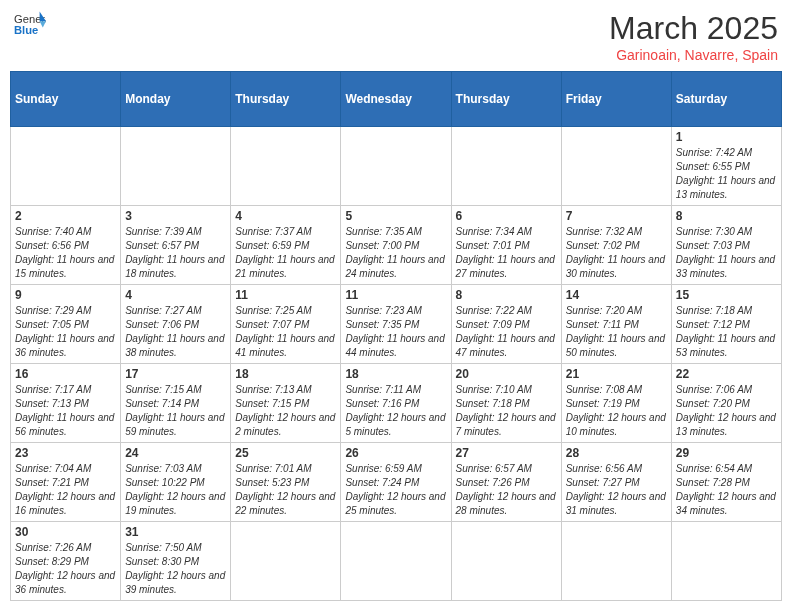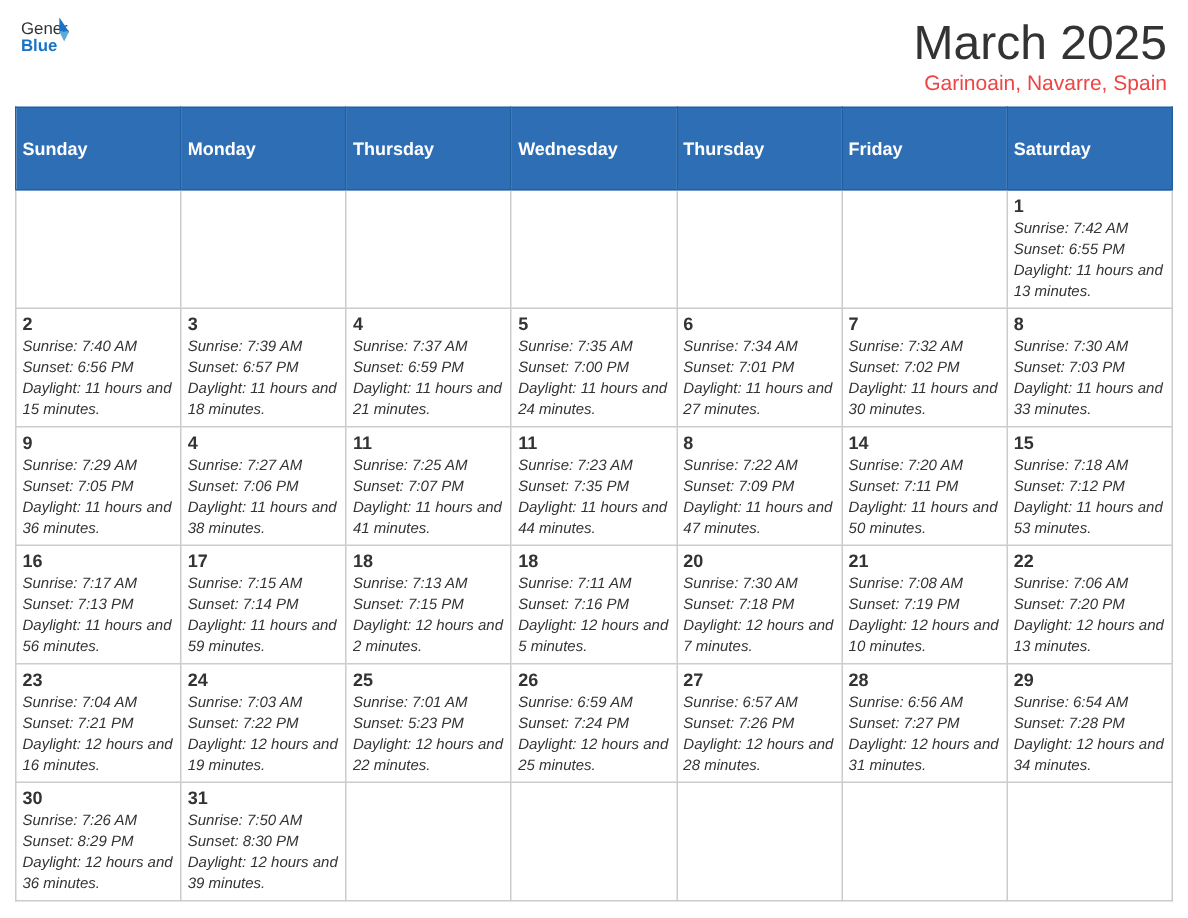--- a/index.html
+++ b/index.html
@@ -234,21 +234,21 @@
 Daylight: 12 hours and 2 minutes.</div>
         </td>
         <td>
           <span class="day-number">18</span>
           <div class="day-info">Sunrise: 7:11 AM
 Sunset: 7:16 PM
 Daylight: 12 hours and 5 minutes.</div>
         </td>
         <td>
           <span class="day-number">20</span>
-          <div class="day-info">Sunrise: 7:30 AM
+          <div class="day-info">Sunrise: 7:10 AM
 Sunset: 7:18 PM
 Daylight: 12 hours and 7 minutes.</div>
         </td>
         <td>
           <span class="day-number">21</span>
           <div class="day-info">Sunrise: 7:08 AM
 Sunset: 7:19 PM
 Daylight: 12 hours and 10 minutes.</div>
         </td>
         <td>
@@ -261,21 +261,21 @@
       <tr>
         <td>
           <span class="day-number">23</span>
           <div class="day-info">Sunrise: 7:04 AM
 Sunset: 7:21 PM
 Daylight: 12 hours and 16 minutes.</div>
         </td>
         <td>
           <span class="day-number">24</span>
           <div class="day-info">Sunrise: 7:03 AM
-Sunset: 7:22 PM
+Sunset: 10:22 PM
 Daylight: 12 hours and 19 minutes.</div>
         </td>
         <td>
           <span class="day-number">25</span>
           <div class="day-info">Sunrise: 7:01 AM
 Sunset: 5:23 PM
 Daylight: 12 hours and 22 minutes.</div>
         </td>
         <td>
           <span class="day-number">26</span>

